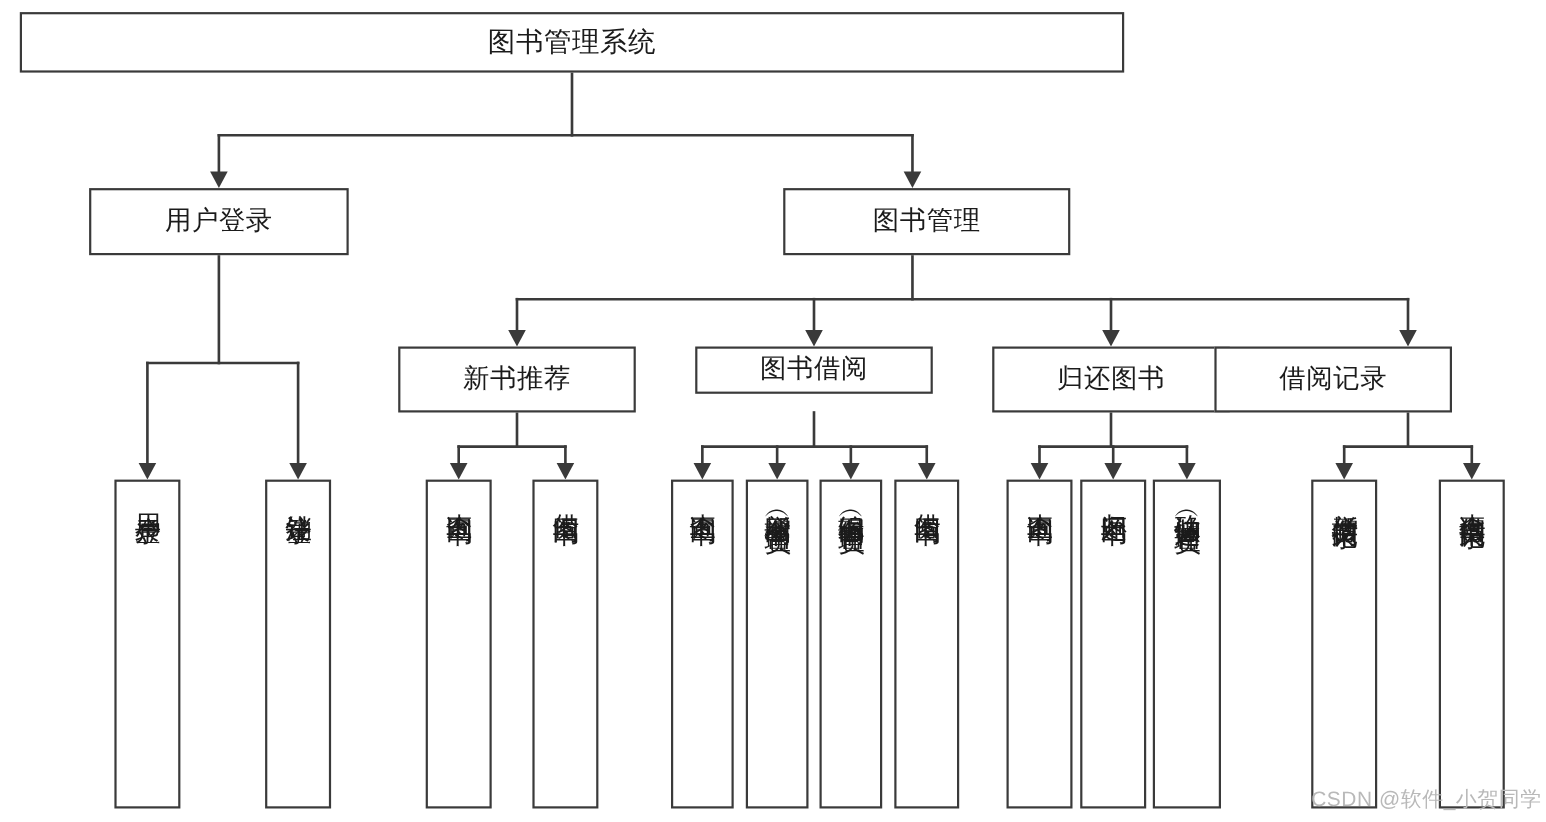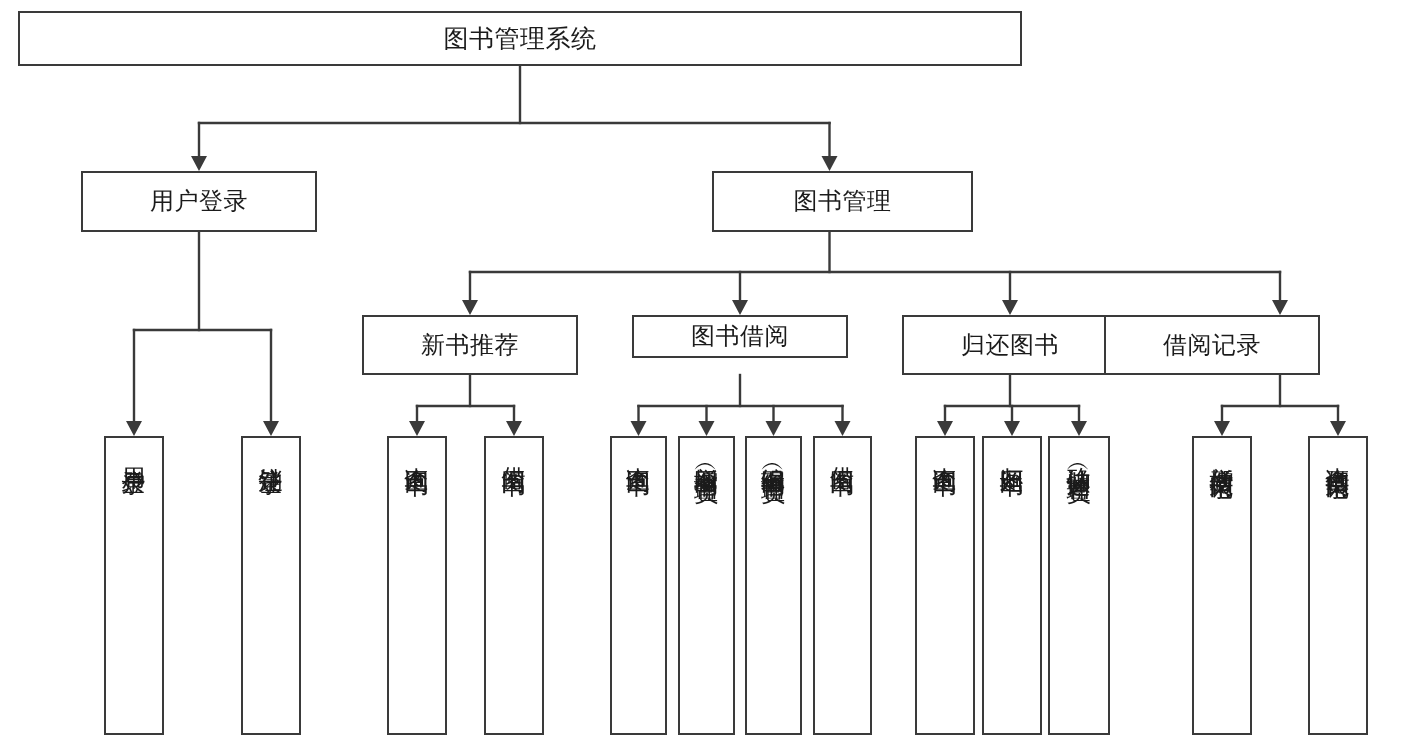--- a/index.html
+++ b/index.html
@@ -185,14 +185,15 @@
         <span class="node-label" style="color: rgb(27, 27, 27);">确认归还（管理员）</span>
       </div>
       <div class="node-box node-leaf" style="left: 1192px; top: 436px; width: 60px; height: 299px; border-color: rgb(58, 58, 58);">
         <span class="node-label" style="color: rgb(27, 27, 27);">新增借阅记录</span>
       </div>
       <div class="node-box node-leaf" style="left: 1308px; top: 436px; width: 60px; height: 299px; border-color: rgb(58, 58, 58);">
         <span class="node-label" style="color: rgb(27, 27, 27);">查询借阅记录</span>
       </div>
     </div>
 
+  <div class="watermark" style="left: 1192px; top: 714px; color: rgb(185, 185, 185);">CSDN @软件_小贺同学</div>
 
 </div>
 
 </body></html>

